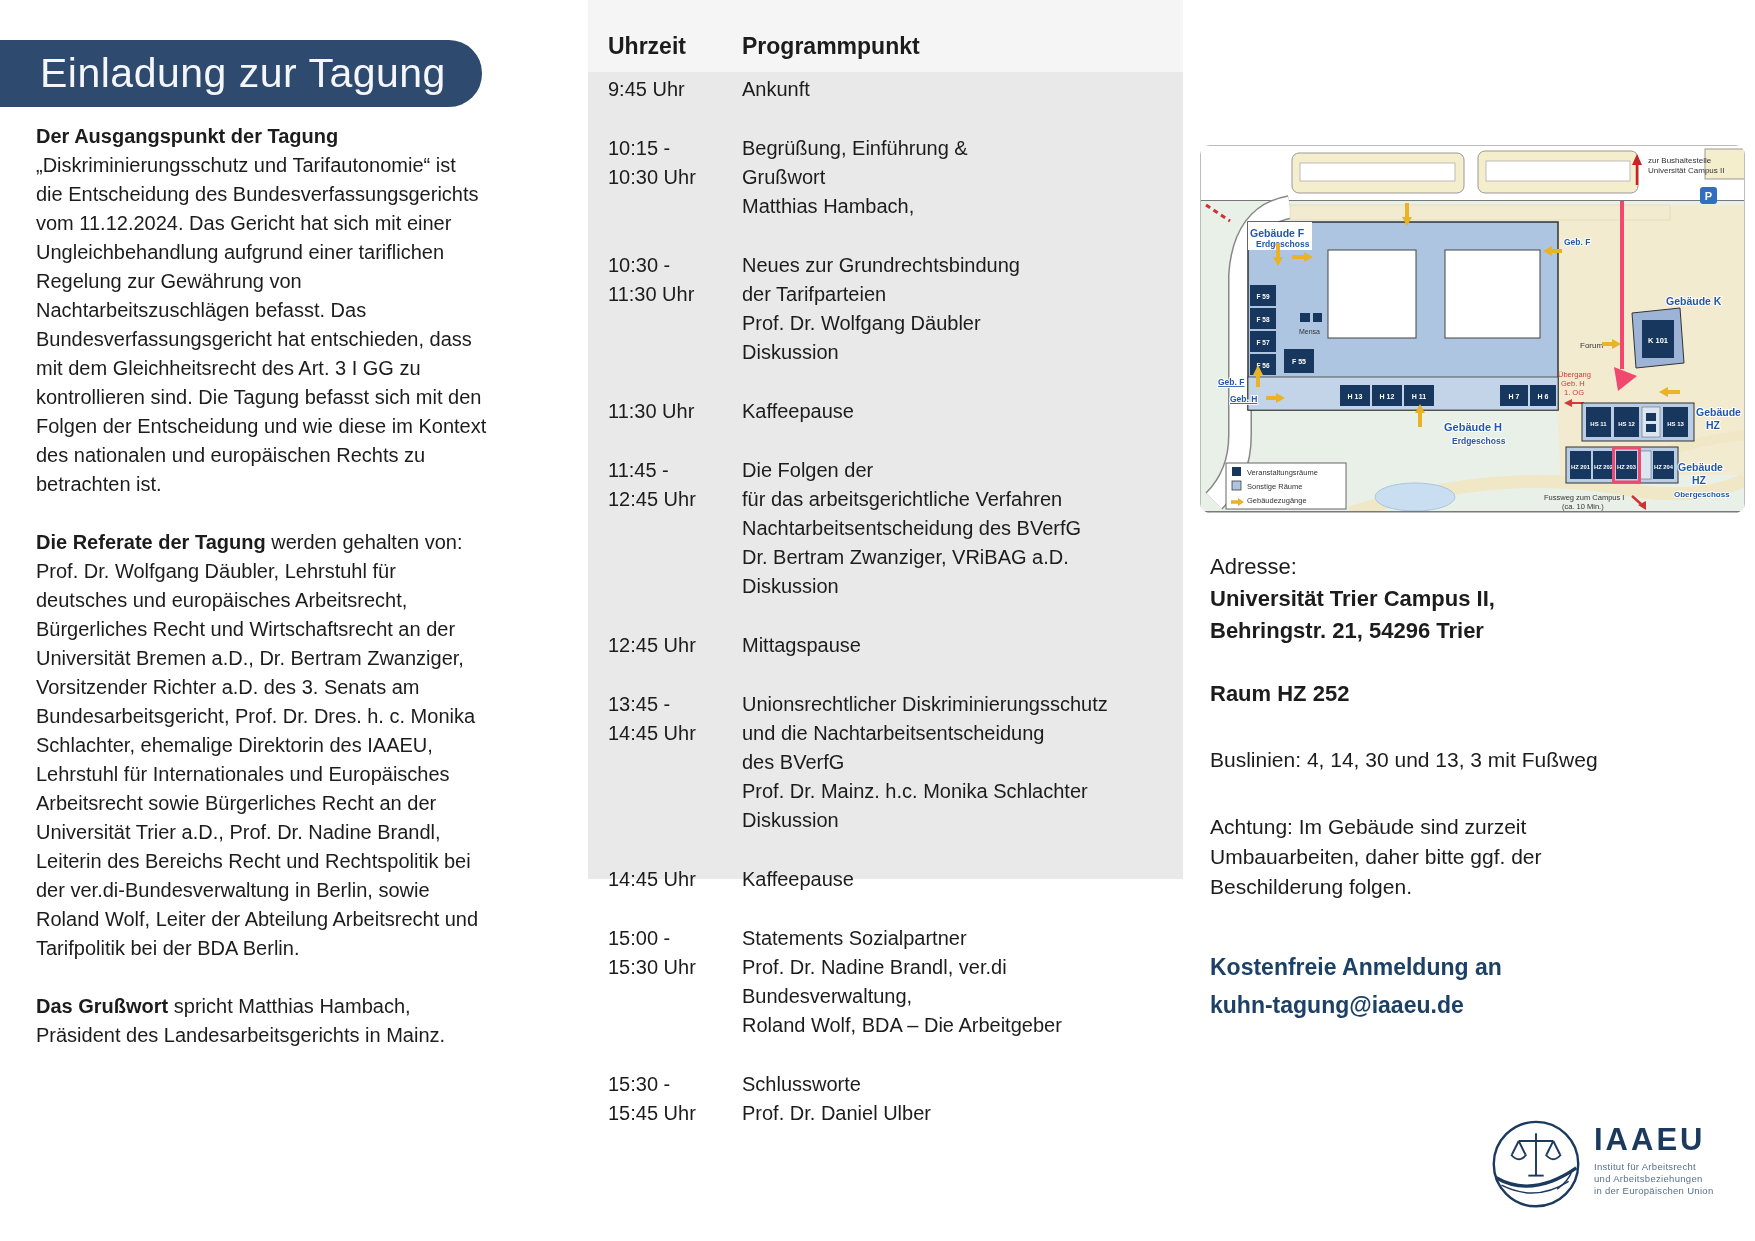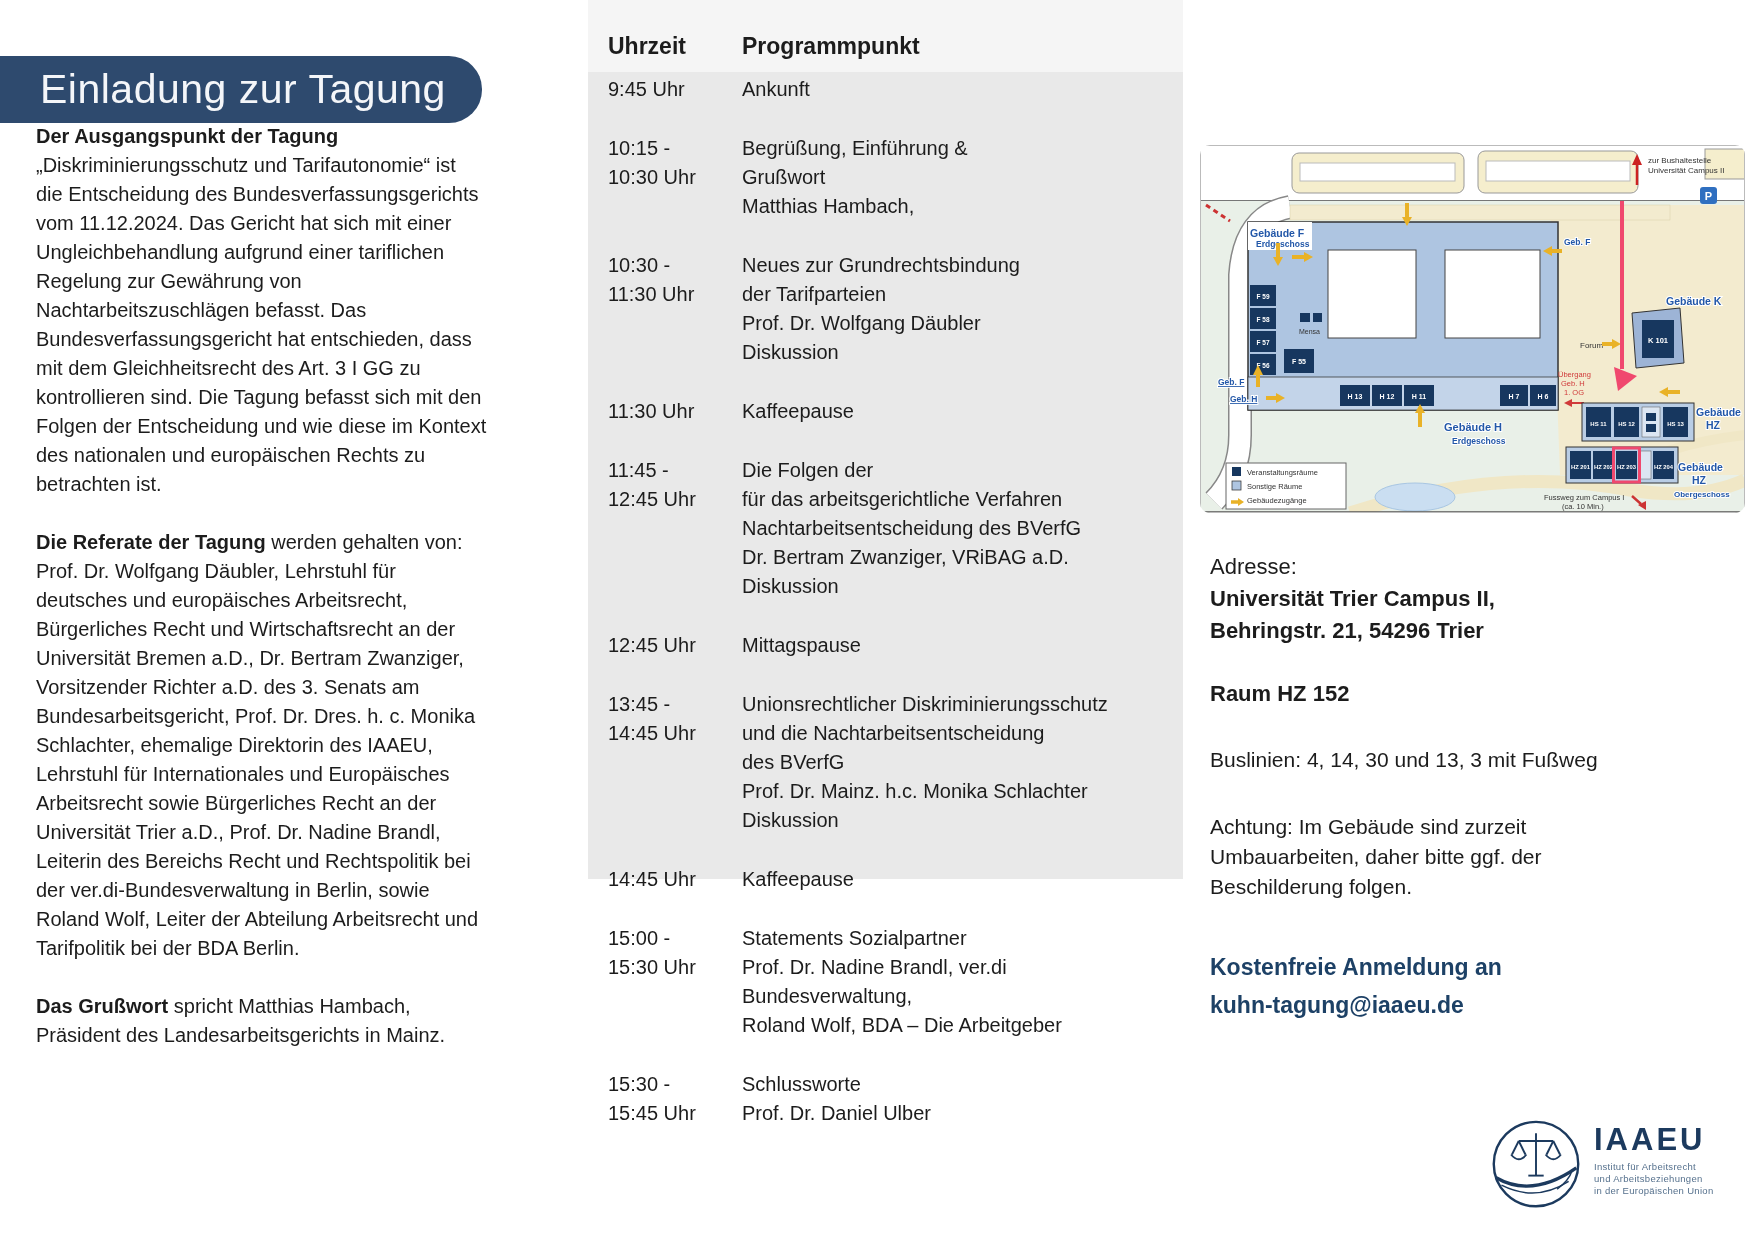--- a/index.html
+++ b/index.html
@@ -6,21 +6,20 @@
   body{
     width:1755px;height:1241px;position:relative;background:#ffffff;
     font-family:"Liberation Sans", sans-serif;color:#1c1c1c;overflow:hidden;
   }
   
   .title-box{
     position:absolute;left:0;top:40px;width:482px;height:67px;box-sizing:border-box;
     background:#2e4a6e;border-radius:0 33px 33px 0;color:#f4f6f9;
     font-size:41px;line-height:66px;padding-left:40px;font-weight:400;letter-spacing:.5px;
     white-space:nowrap;
-    margin-top:16px;
   }
   .left-text{position:absolute;left:36px;top:122px;width:520px;font-size:20px;line-height:29px;}
   .left-text .para{margin-bottom:29px;}
   .left-text .line{white-space:nowrap;}
   .left-text .bold{font-weight:700;}
   
   .panel{position:absolute;left:588px;top:0;width:595px;height:879px;background:#e9e9e9;}
   .panel-header{position:absolute;left:0;top:0;width:595px;height:72px;background:#f5f5f5;}
   .head-time{position:absolute;left:20px;top:33px;font-size:23px;font-weight:700;}
   .head-prog{position:absolute;left:154px;top:33px;font-size:23px;font-weight:700;}
@@ -400,21 +399,21 @@
   <rect x="0.5" y="0.5" width="544" height="367" fill="none" stroke="#bbbbbb"></rect>
 </svg>
 </div>
 
 <div class="addr">
   <div>Adresse:</div>
   <div class="b">Universität Trier Campus II,</div>
   <div class="b">Behringstr. 21, 54296 Trier</div>
 </div>
 
-<div class="room">Raum HZ 152</div>
+<div class="room">Raum HZ 252</div>
 <div class="bus">Buslinien: 4, 14, 30 und 13, 3 mit Fußweg</div>
 
 <div class="notice">
   <div>Achtung: Im Gebäude sind zurzeit</div>
   <div>Umbauarbeiten, daher bitte ggf. der</div>
   <div>Beschilderung folgen.</div>
 </div>
 
 <div class="reg">
   <div>Kostenfreie Anmeldung an</div>

